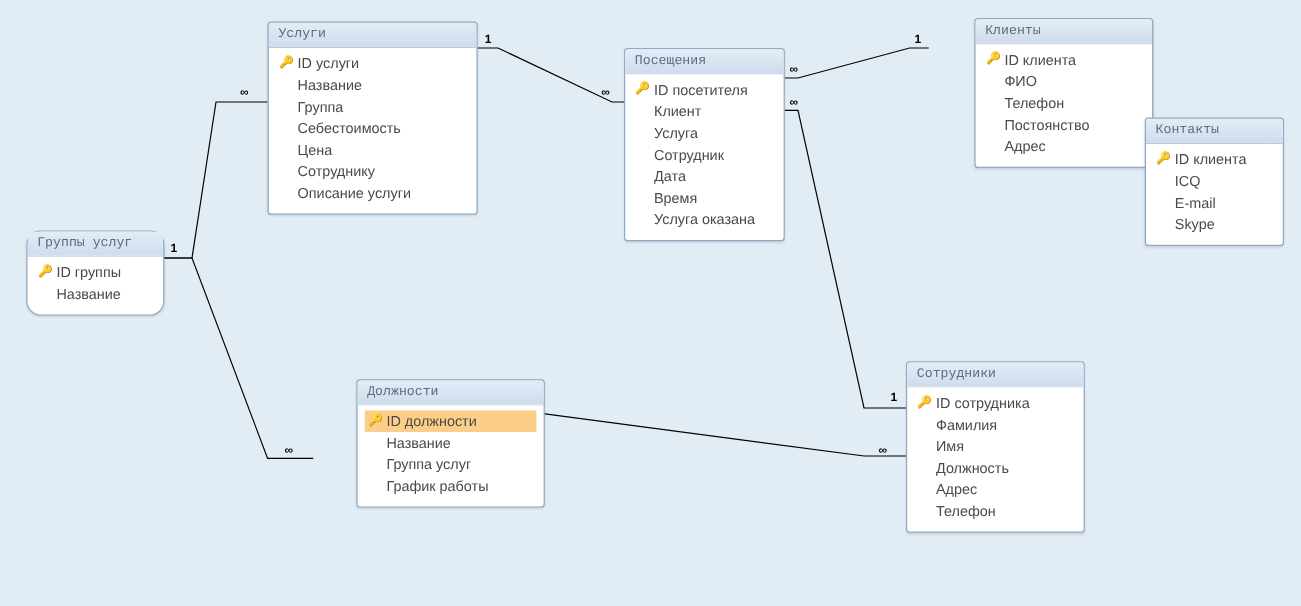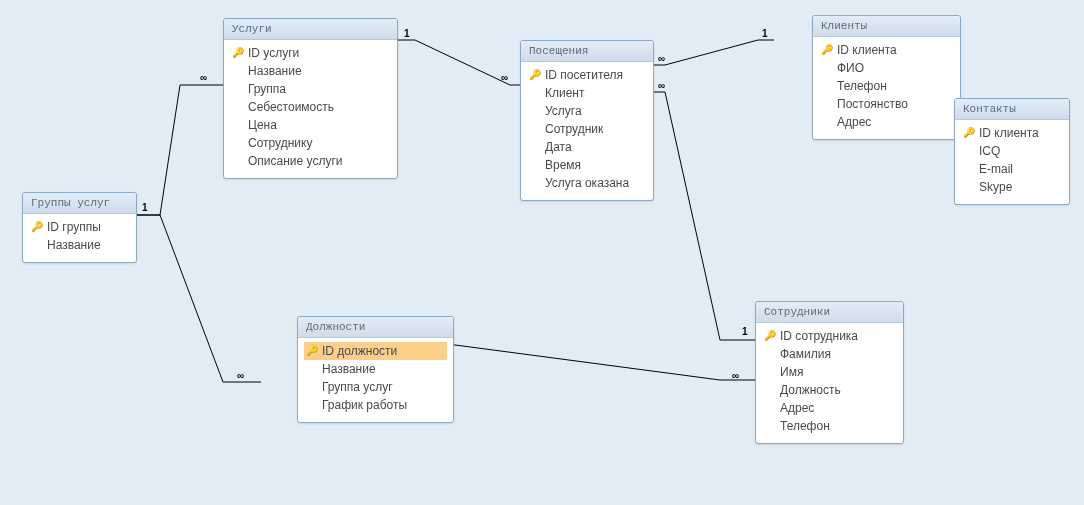--- a/index.html
+++ b/index.html
@@ -102,21 +102,21 @@
 
 <div class="rel-label" style="left:916px; top:58px;">1</div>
 <div class="rel-label" style="left:945px; top:120px;">1</div>
 
 <div class="rel-label" style="left:742px; top:326px;">1</div>
 <div class="rel-label" style="left:658px; top:80px;">∞</div>
 
 <div class="rel-label" style="left:424px; top:330px;">1</div>
 <div class="rel-label" style="left:732px; top:370px;">∞</div>
 
-<div class="entity" style="left:22px; top:192px; width:115px;">
+<div class="entity" style="left:22px; top:192px; width:115px;border-radius:12px;">
   <div class="entity-title">Группы услуг</div>
   <div class="entity-body">
       <div class="field">
         <span class="key-cell">
           <span class="key-icon">🔑</span>
         </span>
         <span>ID группы</span>
       </div>
       <div class="field">
         <span class="key-cell"></span>

